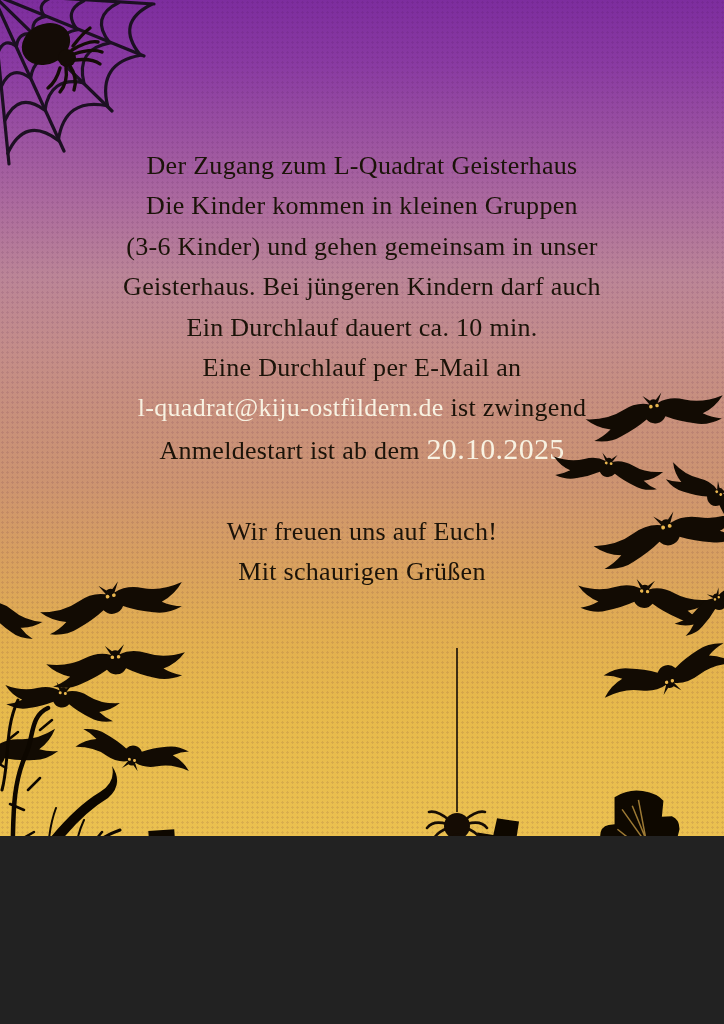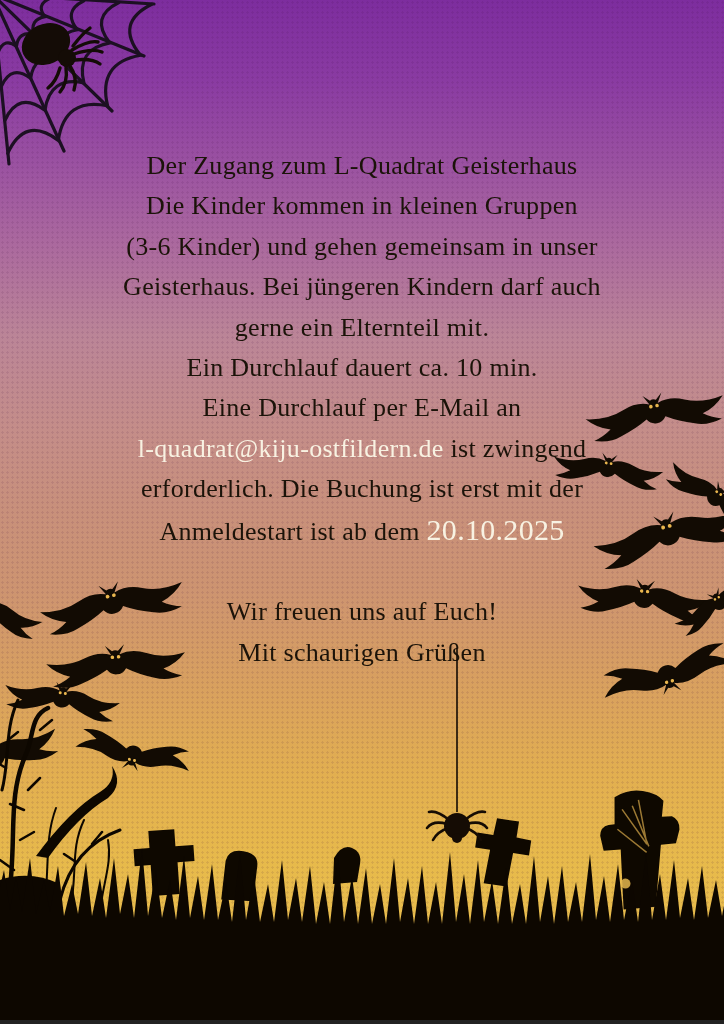--- a/index.html
+++ b/index.html
@@ -1,18 +1,18 @@
 <!DOCTYPE html>
 <html><head>
 <meta charset="utf-8">
 <style>
   html,body{margin:0;padding:0;background:#222;}
   .poster{
     position:relative;
-    width:724px;height:1020px;
+    width:724px;height:836px;
     overflow:hidden;
     font-family:"Liberation Serif","DejaVu Serif",serif;
     background:linear-gradient(180deg,
       #7d2d9e 0%, #8a3ba2 8%, #9a51a1 16%, #ab699e 24%,
       #bb8597 33%, #c48d89 42%, #c8907b 50%, #cd9470 58%,
       #d8a05f 67%, #e2af50 76%, #e7ba4b 85%, #ebc150 100%);
   }
   .poster::before{
     content:"";position:absolute;inset:0;z-index:1;pointer-events:none;
     background-image:radial-gradient(rgba(60,10,60,0.10) 1px, transparent 1.3px);
@@ -61,25 +61,23 @@
         <path d="M66,72 Q62,86 54,92"></path>
       </g>
     </g>
   </svg>
 
   <div class="text-block">
     <div class="line">Der Zugang zum L-Quadrat Geisterhaus</div>
     <div class="line">Die Kinder kommen in kleinen Gruppen</div>
     <div class="line">(3-6 Kinder) und gehen gemeinsam in unser</div>
     <div class="line">Geisterhaus. Bei jüngeren Kindern darf auch</div>
-    <div class="line">gerne ein Elternteil mit.</div>
     <div class="line">Ein Durchlauf dauert ca. 10 min.</div>
     <div class="line">Eine Durchlauf per E-Mail an</div>
     <div class="line"><span class="hl">l-quadrat@kiju-ostfildern.de</span><span> ist zwingend</span></div>
-    <div class="line">erforderlich. Die Buchung ist erst mit der</div>
     <div class="line"><span>Anmeldestart ist ab dem </span><span class="hl date">20.10.2025</span></div>
     <div class="spacer"></div>
     <div class="line">Wir freuen uns auf Euch!</div>
     <div class="line">Mit schaurigen Grüßen</div>
   </div>
 
   <svg class="bats-svg" width="724" height="1024" viewBox="0 0 724 1024">
     <defs>
       <g id="bat">
         <path fill="#120b03" d="M-3.5,-7 L-8,-15 L-2.5,-10 Q0,-11.5 2.5,-10 L8,-15 L3.5,-7 Q14,-11 26,-6 Q40,0 58,-4 Q50,5 39,8 Q46,13 54,15 Q41,19 31,15 Q18,11 8,5 Q5,9.5 0,9.5 Q-5,9.5 -8,5 Q-18,11 -31,15 Q-41,19 -54,15 Q-46,13 -39,8 Q-50,5 -58,-4 Q-40,0 -26,-6 Q-14,-11 -3.5,-7 Z"></path>

